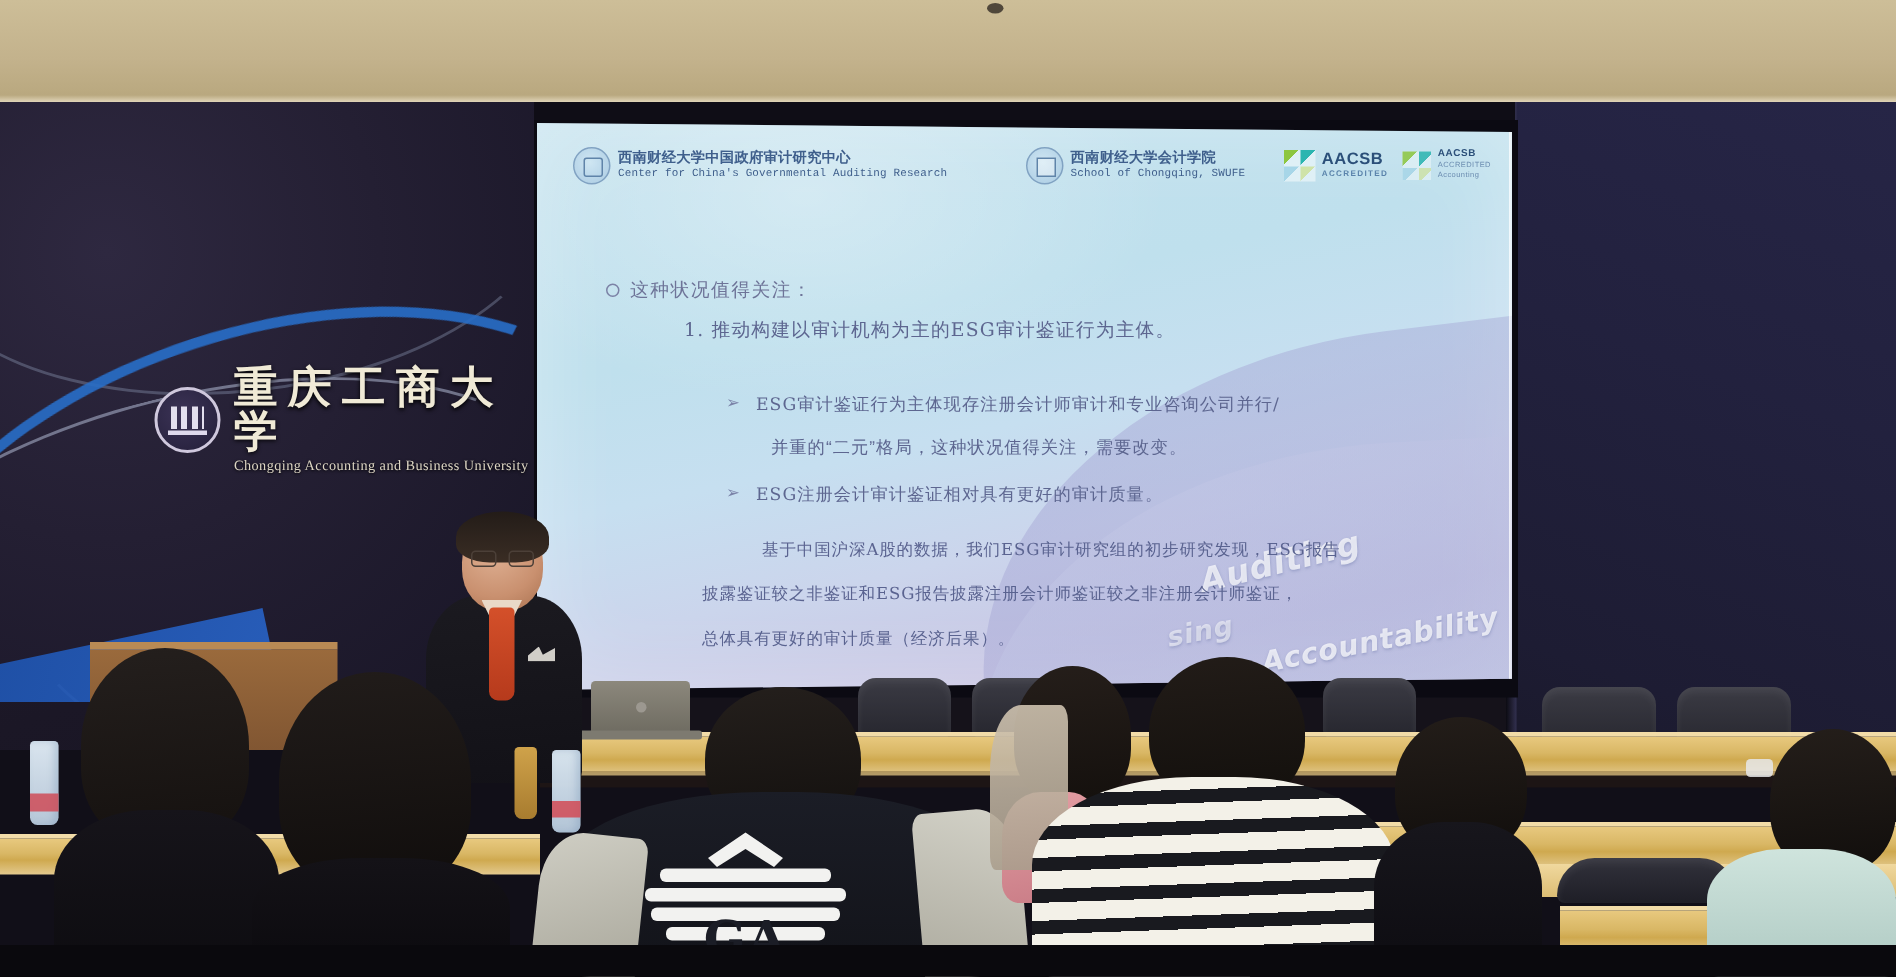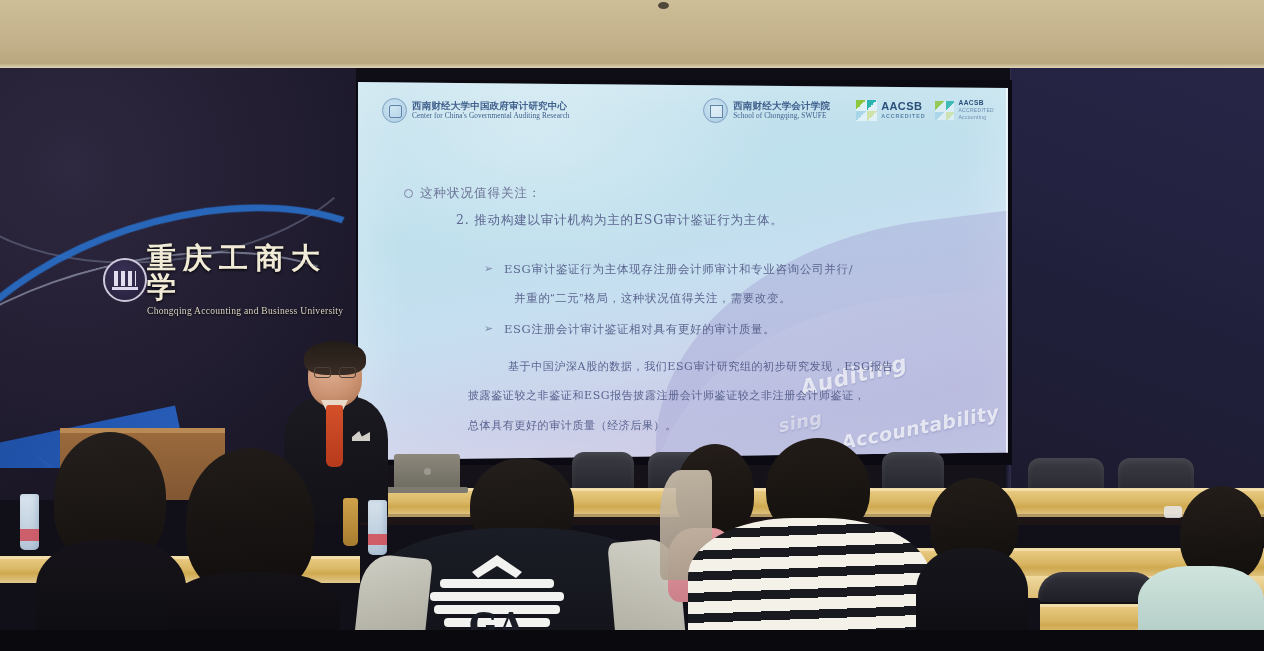--- a/index.html
+++ b/index.html
@@ -34,21 +34,21 @@
     border:2px solid rgba(190,200,225,.45);border-color:rgba(190,200,225,.5) transparent transparent transparent;
     transform:rotate(-14deg);}
   .arc3{left:10px;top:255px;width:330px;height:190px;
     border:2px solid rgba(200,210,235,.5);border-color:transparent transparent rgba(200,210,235,.55) transparent;
     transform:rotate(10deg);}
   .arc4{left:-60px;top:-40px;width:430px;height:230px;
     border:2px solid rgba(170,185,215,.25);border-color:transparent transparent rgba(170,185,215,.3) transparent;
     transform:rotate(-6deg);}
   .banner-blue-wedge{position:absolute;left:-40px;top:360px;width:230px;height:120px;
     background:linear-gradient(120deg,#1d50a8,#2a63c4);transform:rotate(-12deg);opacity:.95;}
-  .banner-logo{position:absolute;left:103px;top:176px;display:flex;align-items:center;gap:0;}
+  .banner-logo{position:absolute;left:103px;top:176px;display:flex;align-items:center;gap:9px;}
   .ctbu-seal{width:40px;height:40px;border-radius:50%;
     background:radial-gradient(circle at 42% 38%,#3c3356 0%,#2d2745 60%,#231e38 100%);
     border:2px solid #cfc8dd;position:relative;flex:none;}
   .ctbu-seal:before{content:"";position:absolute;left:9px;top:11px;width:22px;height:15px;
     background:repeating-linear-gradient(90deg,#e3dfee 0 4px,transparent 4px 7px);}
   .ctbu-seal:after{content:"";position:absolute;left:7px;top:27px;width:26px;height:3px;background:#ded9ec;}
   .ctbu-cn{font-family:"DejaVu Serif",serif;font-size:29px;letter-spacing:7px;font-weight:700;
     color:#f0ead6;text-shadow:0 1px 3px #000;line-height:1;}
   .ctbu-en{font-family:"Liberation Serif",serif;font-size:9.5px;letter-spacing:.3px;
     color:#ddd6c4;margin-top:4px;text-shadow:0 1px 2px #000;}
@@ -86,21 +86,21 @@
   
   .slide-head{position:absolute;left:24px;top:16px;right:14px;display:flex;align-items:center;gap:0;}
   .logo-unit{display:flex;align-items:center;gap:5px;}
   .seal{width:23px;height:23px;border-radius:50%;border:1.3px solid #7d9fc0;flex:none;
     background:radial-gradient(circle at 45% 40%,#cfe6f3,#a9cbe2);position:relative;opacity:.95;}
   .seal:before{content:"";position:absolute;left:6px;top:6px;width:11px;height:11px;
     border:1.4px solid #5a7fa6;border-radius:2px;}
   .seal.sq:before{border-radius:0;background:rgba(255,255,255,.4);}
   .logo-cn{font-family:"DejaVu Serif",serif;font-size:9.5px;font-weight:700;color:#3f5f8c;
     letter-spacing:.2px;line-height:1.25;white-space:nowrap;}
-  .logo-en{font-family:Liberation Serif, serif;font-size:7.3px;color:#3f5f8c;
+  .logo-en{font-family:Liberation Mono, monospace;font-size:7.3px;color:#3f5f8c;
     letter-spacing:.1px;line-height:1.2;white-space:nowrap;}
   .aacsb{display:flex;align-items:center;gap:4px;}
   .aacsb-mark{width:21px;height:21px;flex:none;
     background:
       linear-gradient(135deg,#8dc63f 0 50%,transparent 50%) no-repeat 0 0/10px 10px,
       linear-gradient(135deg,#2bb5b0 0 50%,transparent 50%) no-repeat 11px 0/10px 10px,
       linear-gradient(135deg,#a7d6e8 0 50%,transparent 50%) no-repeat 0 11px/10px 10px,
       linear-gradient(135deg,#cfe3a8 0 50%,transparent 50%) no-repeat 11px 11px/10px 10px,
       #dff0f6;}
   .aacsb-t1{font-size:11px;font-weight:700;color:#2b4f79;line-height:1;letter-spacing:.4px;}
@@ -238,21 +238,21 @@
         </div>
       </div>
     </div>
 
 
     <div class="b1">
       <span class="dot"></span>
       <span>这种状况值得关注：</span>
     </div>
 
-    <div class="n1">2. 推动构建以审计机构为主的ESG审计鉴证行为主体。</div>
+    <div class="n1">1. 推动构建以审计机构为主的ESG审计鉴证行为主体。</div>
 
     <div class="arrow-row r1">
       <span class="ar">➢</span>
       <span>ESG审计鉴证行为主体现存注册会计师审计和专业咨询公司并行/</span>
     </div>
     <div class="r1b">并重的“二元”格局，这种状况值得关注，需要改变。</div>
 
     <div class="arrow-row r2">
       <span class="ar">➢</span>
       <span>ESG注册会计审计鉴证相对具有更好的审计质量。</span>

